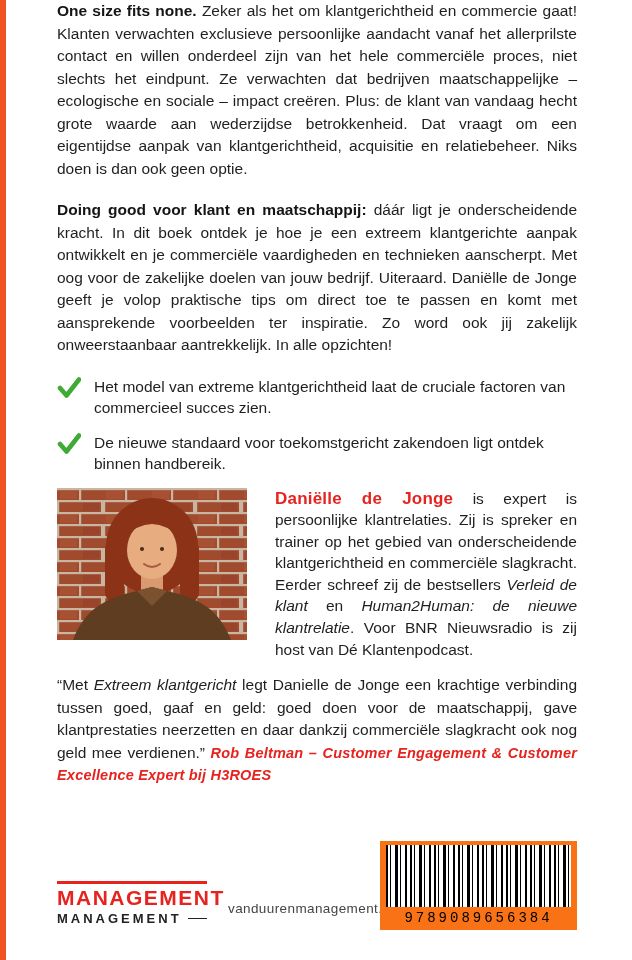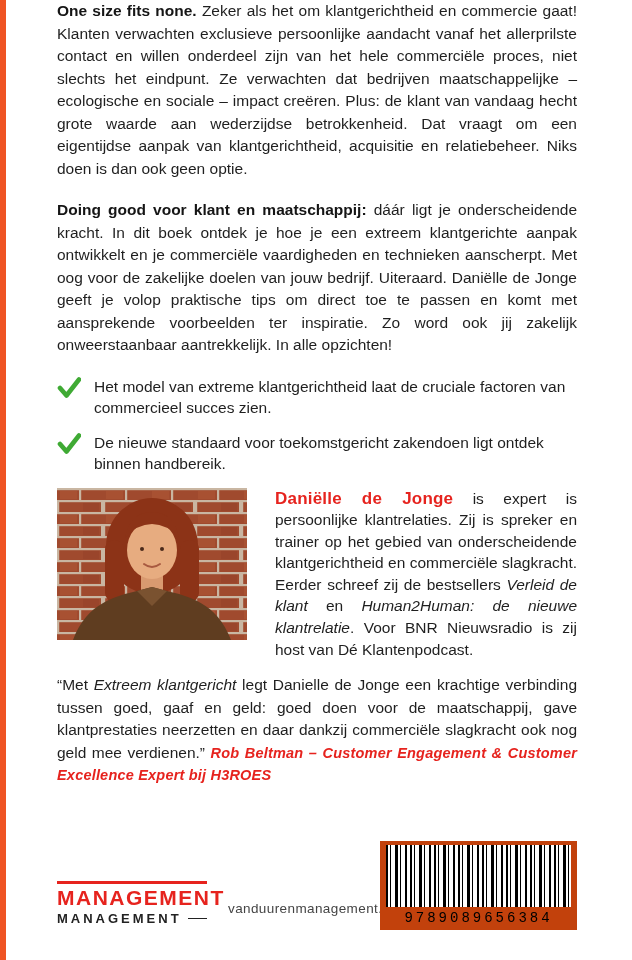--- a/index.html
+++ b/index.html
@@ -29,21 +29,21 @@
     font-size:14.5px;letter-spacing:.2px;
   }
   .footer{position:absolute;left:0;bottom:0;width:632px;height:130px;}
   .logo{position:absolute;left:57px;bottom:34px;width:150px;}
   .logo-rule-top{height:3px;background:#e6231e;margin-bottom:3px;width:150px;}
   .logo-main{color:#e6231e;font-weight:bold;font-size:21px;letter-spacing:1.5px;line-height:22px;}
   .logo-sub{display:flex;align-items:center;gap:6px;margin-top:2px;}
   .logo-sub .sub-label{font-size:13px;letter-spacing:3px;color:#222;font-weight:bold;}
   .logo-sub .rule{flex:1;height:1.5px;background:#222;}
   .site{position:absolute;left:228px;bottom:44px;font-size:13.5px;color:#444;letter-spacing:.4px;}
-  .barcode{position:absolute;right:55px;bottom:30px;width:185px;background:#c2410c;padding:4px 6px;}
+  .barcode{position:absolute;right:55px;bottom:30px;width:185px;background:#f97316;padding:4px 6px;}
   .bars{
     height:62px;
     background:repeating-linear-gradient(90deg,
       #000 0 2px, #fff 2px 4px,
       #000 4px 5px, #fff 5px 9px,
       #000 9px 12px, #fff 12px 14px,
       #000 14px 15px, #fff 15px 19px,
       #000 19px 21px, #fff 21px 24px);
   }
   .isbn{

